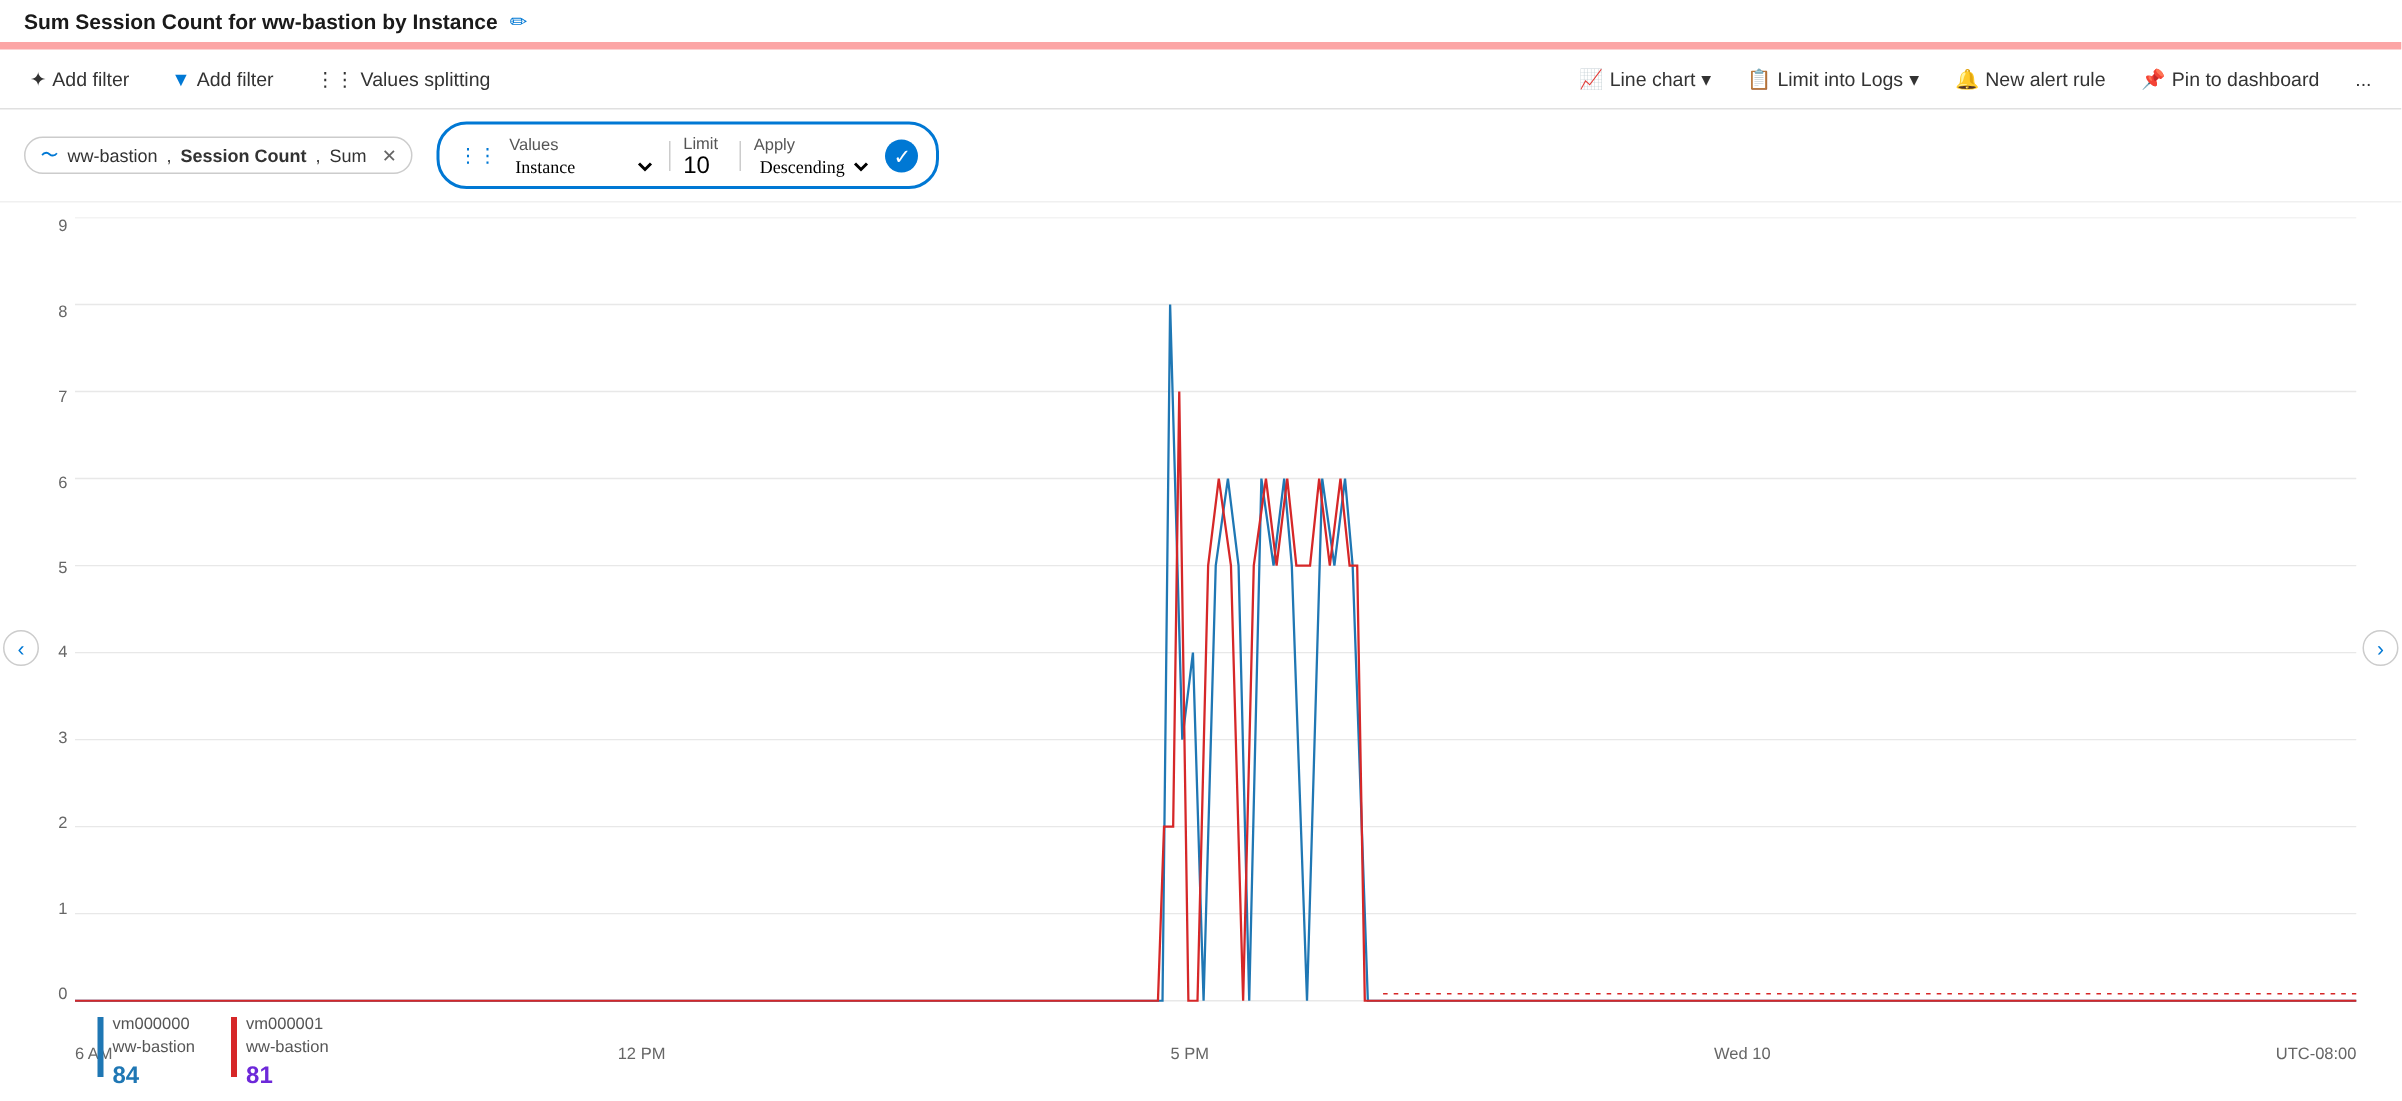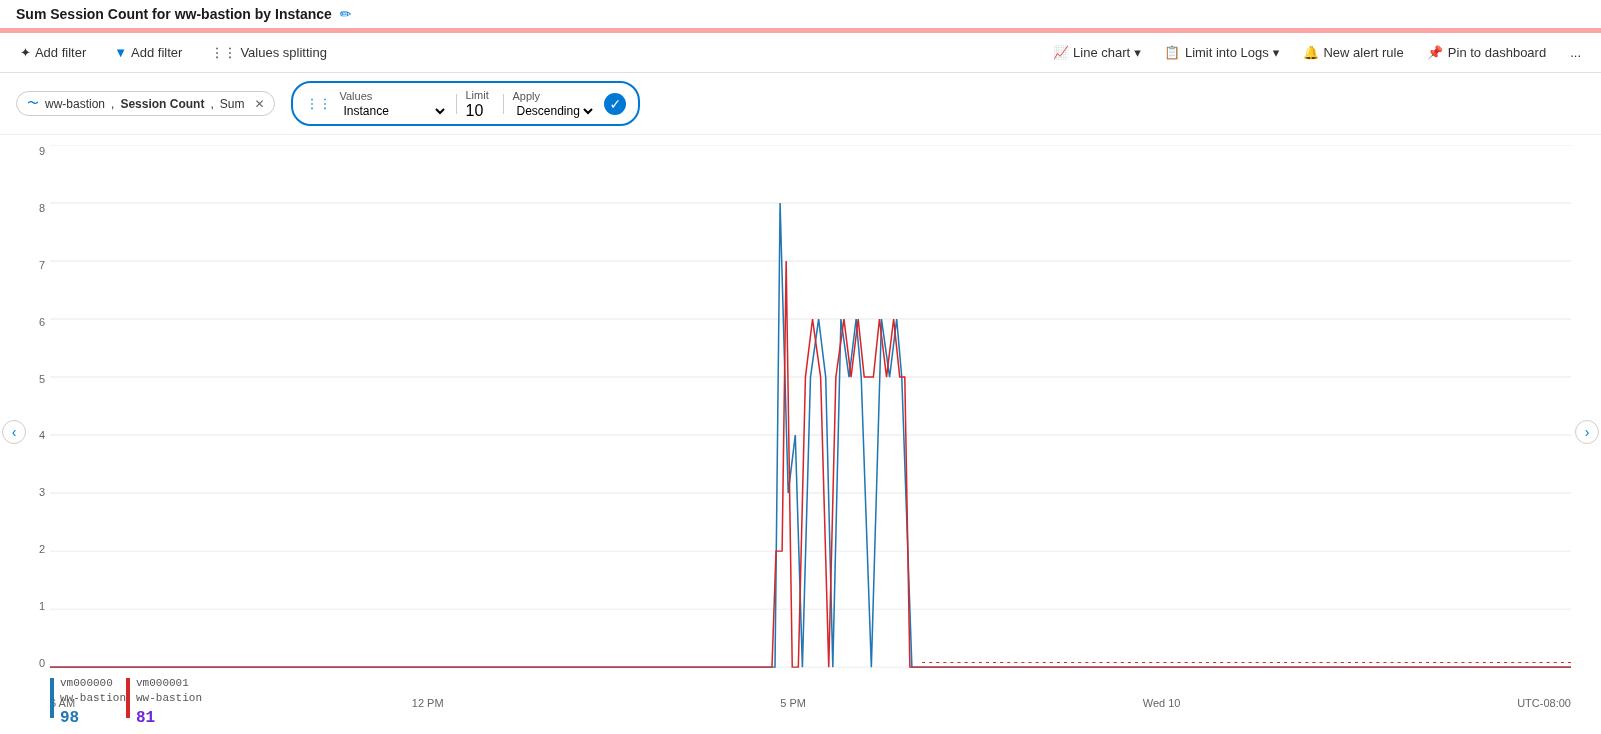--- a/index.html
+++ b/index.html
@@ -49,20 +49,21 @@
 
     .splitting-controls {
       display: flex; align-items: center; gap: 8px;
       border: 2px solid #0078d4; border-radius: 20px; padding: 4px 12px;
       background: #fff;
     }
     .splitting-controls label { font-size: 11px; color: #555; white-space: nowrap; margin-top: 10px; }
     .splitting-controls select {
       border: none; outline: none; font-size: 12px; background: transparent; cursor: pointer;
       min-width: 80px;
+      font-family: Liberation Serif, serif;
     }
     .splitting-controls input[type="text"] {
       border: none; outline: none; width: 30px; font-size: 16px; background: transparent;
     }
     .splitting-controls .check-btn {
       width: 22px; height: 22px; border-radius: 50%; background: #0078d4;
       border: none; cursor: pointer; color: #fff; display: flex; align-items: center; justify-content: center;
       font-size: 14px; flex-shrink: 0;
     }
     .divider-v { width: 1px; height: 20px; background: #ccc; }
@@ -94,21 +95,21 @@
     .nav-arrow-left { left: 2px; }
     .nav-arrow-right { right: 2px; }
 
     .x-axis {
       position: absolute; bottom: 20px; left: 50px; right: 30px;
       display: flex; justify-content: space-between;
       font-size: 11px; color: #666;
     }
 
     .legend {
-      position: absolute; bottom: 0; left: 50px; display: flex;  font-family: Liberation Mono, monospace;
+      position: absolute; bottom: 0; left: 65px; display: flex; gap: 24px;
     }
     .legend-item { display: flex; align-items: flex-start; gap: 6px; }
     .legend-color { width: 4px; height: 40px; flex-shrink: 0; margin-top: 2px; }
     .legend-text { font-size: 11px; line-height: 1.4; }
     .legend-text .resource { color: #555; }
     .legend-text .value { font-size: 16px; font-weight: 600; }
 
     svg.chart-svg { width: 100%; height: 100%; }
   </style>
 </head>
@@ -287,21 +288,21 @@
     <span>Wed 10</span>
     <span>UTC-08:00</span>
   </div>
 
   <div class="legend">
     <div class="legend-item">
       <div class="legend-color" style="background:#1f77b4;"></div>
       <div class="legend-text">
         <div class="resource">vm000000</div>
         <div class="resource">ww-bastion</div>
-        <div class="value" style="color:#1f77b4;">98</div>
+        <div class="value" style="color:#1f77b4;">84</div>
       </div>
     </div>
     <div class="legend-item">
       <div class="legend-color" style="background:#d62728;"></div>
       <div class="legend-text">
         <div class="resource">vm000001</div>
         <div class="resource">ww-bastion</div>
         <div class="value" style="color:#6d28d9;">81</div>
       </div>
     </div>

